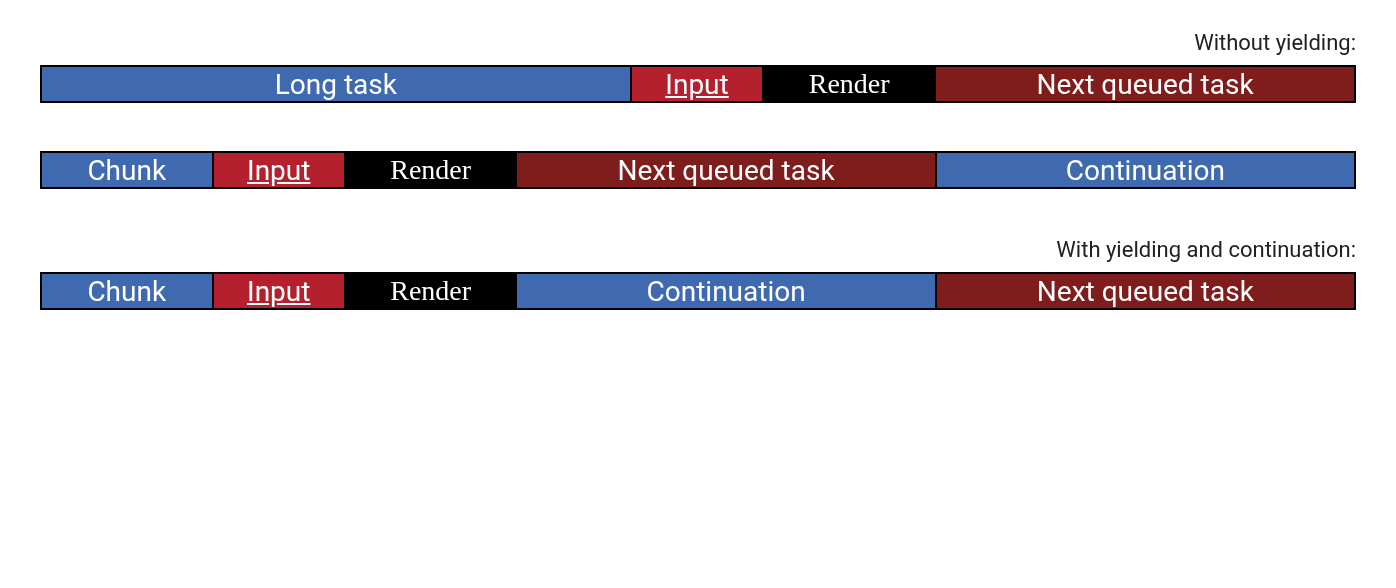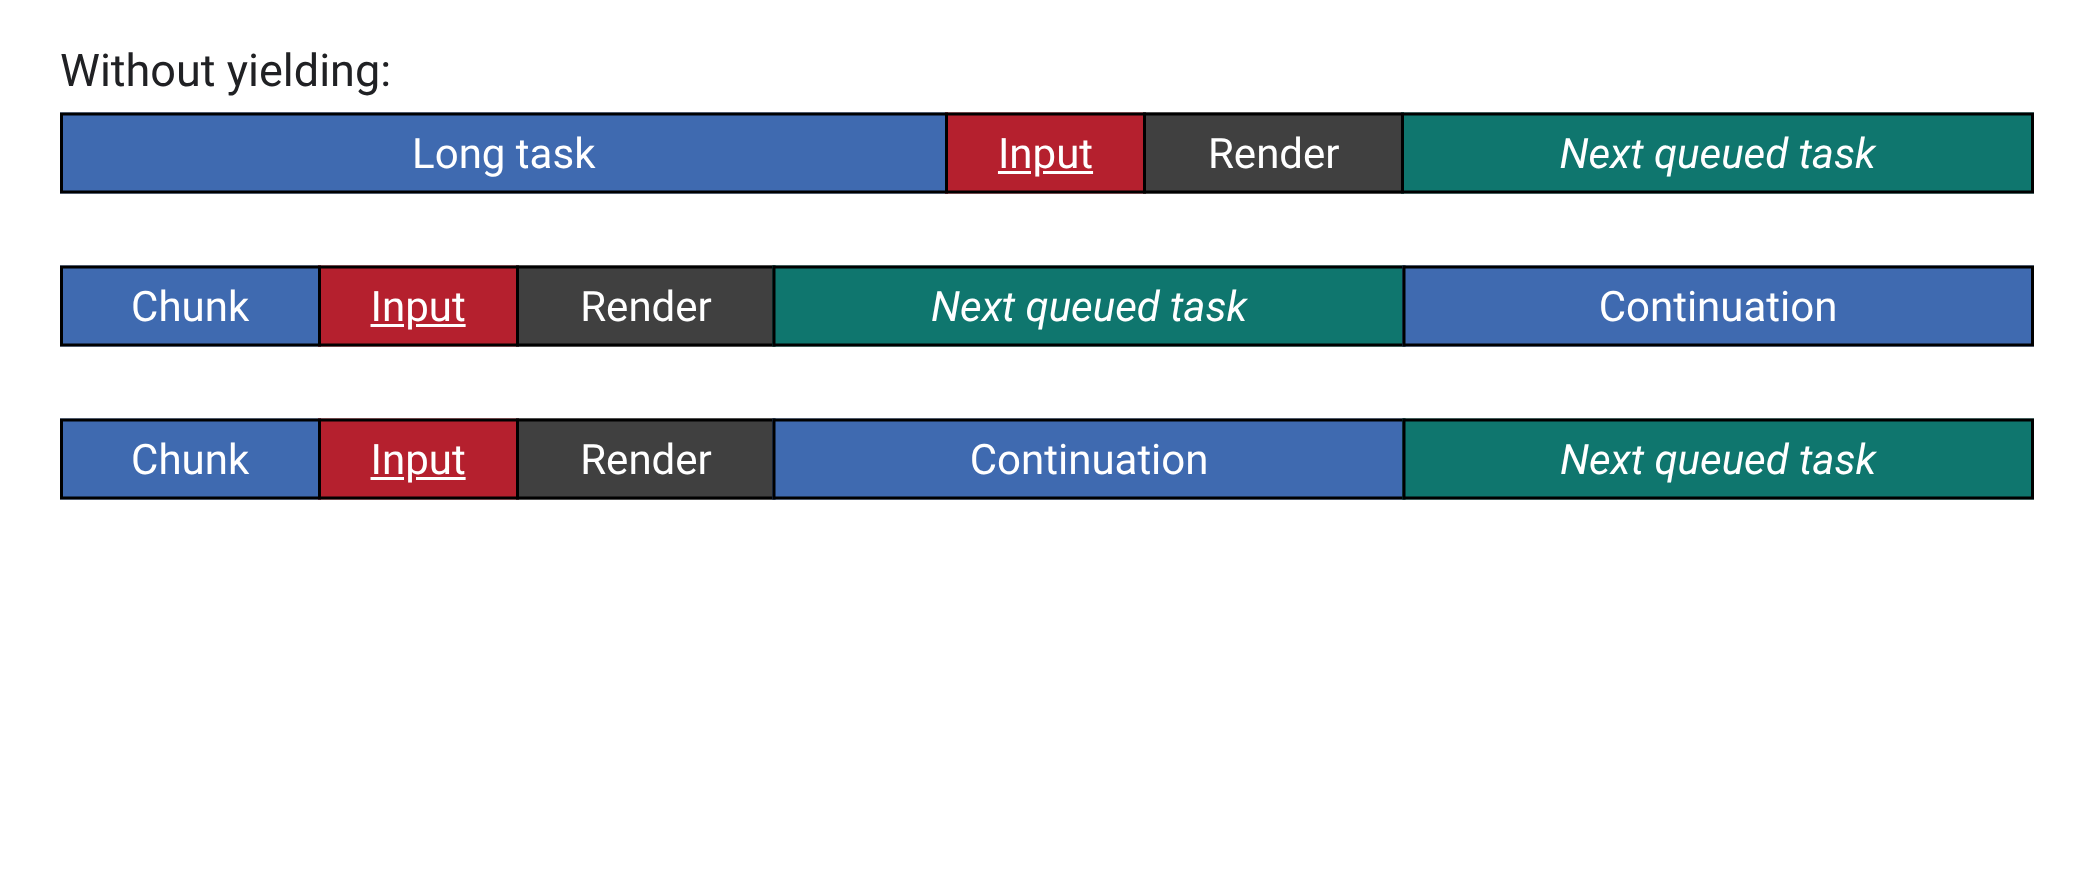--- a/index.html
+++ b/index.html
@@ -8,47 +8,48 @@
     padding: 30px 40px;
     font-family: 'Google Sans', 'Roboto', -apple-system, BlinkMacSystemFont, 'Segoe UI', Arial, sans-serif;
     background: #ffffff;
     color: #202124;
   }
   .section {
     margin-bottom: 48px;
   }
   .section:last-child { margin-bottom: 0; }
   .section-title {
-    font-size: 30px;
+    font-size: 22px;
     font-weight: 400;
     margin-bottom: 10px;
     color: #202124;
+    text-align: right;
   }
   .bar {
     display: flex;
     width: 100%;
-    height: 54px;
+    height: 38px;
   }
   .seg {
     border: 2px solid #000000;
     margin-left: -2px;
     display: flex;
     align-items: center;
     justify-content: center;
     font-size: 28px;
     font-weight: 400;
     color: #ffffff;
     white-space: nowrap;
     overflow: hidden;
   }
   .bar .seg:first-child { margin-left: 0; }
   .c-blue  { background: #3f6ab0; }
   .c-red   { background: #b5202e; text-decoration: underline; }
-  .c-green { background: #404040; }
-  .c-gray  { background: #0f766e; font-style: italic; }
+  .c-green { background: #000000; font-family: Liberation Serif, serif; }
+  .c-gray  { background: #7f1d1d; }
 </style>
 </head>
 <body>
 
 <div class="section">
   <div class="section-title">Without yielding:</div>
   <div class="bar">
     <div class="seg c-blue" style="flex-grow:45;flex-basis:0;">Long task</div>
     <div class="seg c-red" style="flex-grow:10;flex-basis:0;">Input</div>
     <div class="seg c-green" style="flex-grow:13;flex-basis:0;">Render</div>
@@ -60,20 +61,21 @@
   <div class="bar">
     <div class="seg c-blue" style="flex-grow:13;flex-basis:0;">Chunk</div>
     <div class="seg c-red" style="flex-grow:10;flex-basis:0;">Input</div>
     <div class="seg c-green" style="flex-grow:13;flex-basis:0;">Render</div>
     <div class="seg c-gray" style="flex-grow:32;flex-basis:0;">Next queued task</div>
     <div class="seg c-blue" style="flex-grow:32;flex-basis:0;">Continuation</div>
   </div>
 </div>
 
 <div class="section">
+  <div class="section-title">With yielding and continuation:</div>
   <div class="bar">
     <div class="seg c-blue" style="flex-grow:13;flex-basis:0;">Chunk</div>
     <div class="seg c-red" style="flex-grow:10;flex-basis:0;">Input</div>
     <div class="seg c-green" style="flex-grow:13;flex-basis:0;">Render</div>
     <div class="seg c-blue" style="flex-grow:32;flex-basis:0;">Continuation</div>
     <div class="seg c-gray" style="flex-grow:32;flex-basis:0;">Next queued task</div>
   </div>
 </div>
 
 </body></html>

